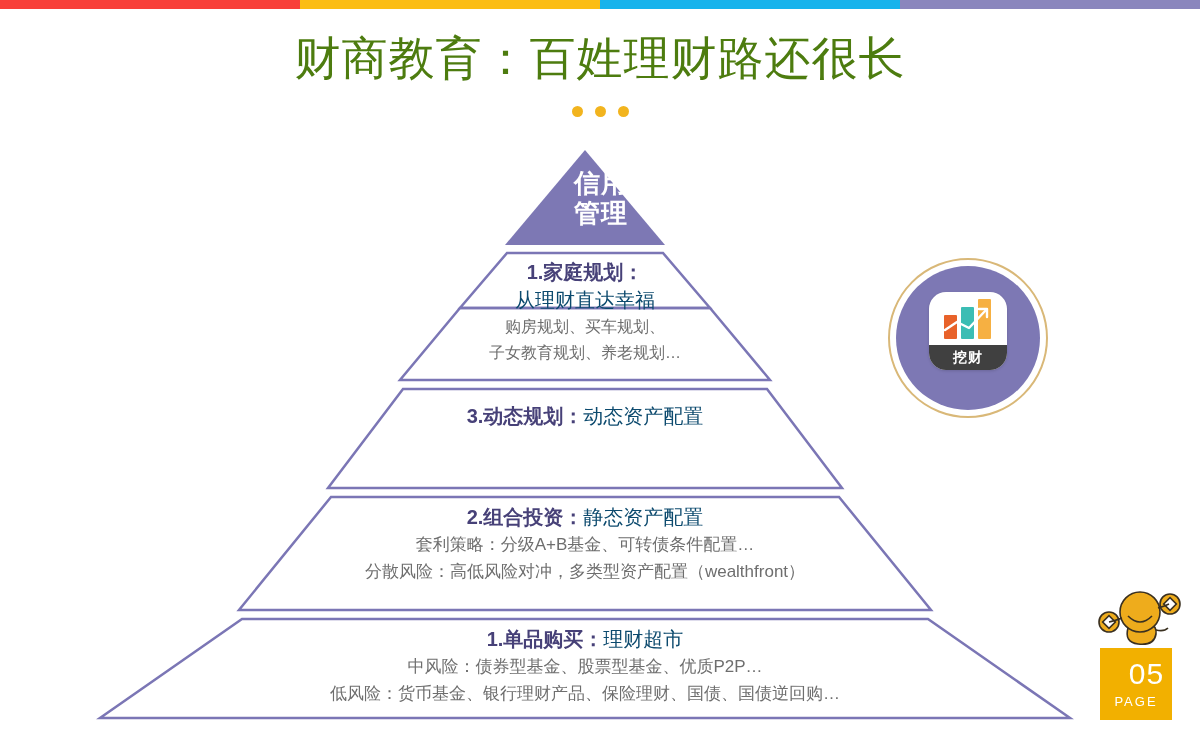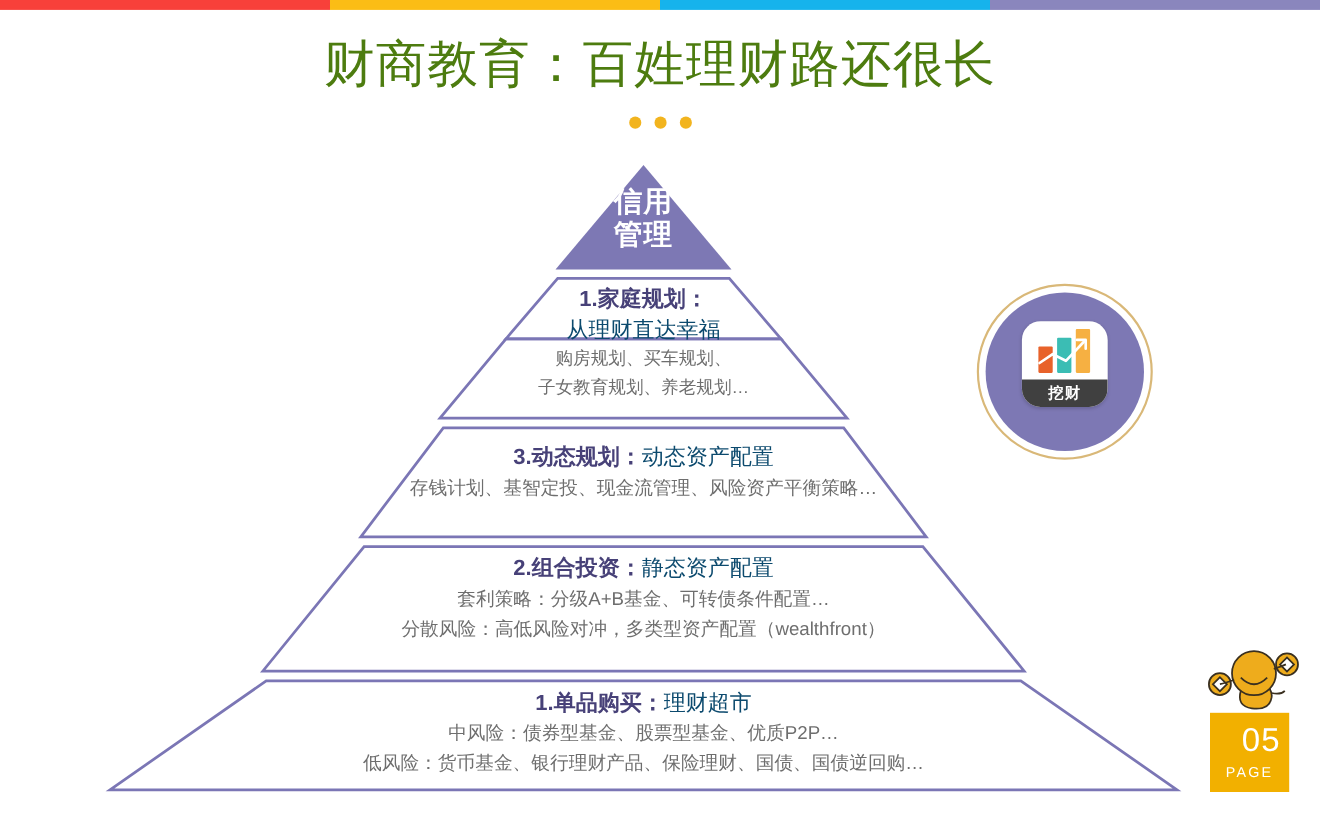--- a/index.html
+++ b/index.html
@@ -75,21 +75,21 @@
   .tier-text {
     position: absolute;
     width: 100%;
     text-align: center;
     pointer-events: none;
   }
 
   .apex-label {
     position: absolute;
     top: 28px;
-    left: 0;
+    left: 16px;
     width: 1030px;
     text-align: center;
     color: #ffffff;
     font-size: 26px;
     font-weight: bold;
     line-height: 30px;
     letter-spacing: 1px;
   }
 
   .tier-head {
@@ -251,21 +251,20 @@
       <span class="sub">从理财直达幸福</span>
     </div>
     <div class="tier-body small">购房规划、买车规划、</div>
     <div class="tier-body small">子女教育规划、养老规划…</div>
   </div>
 
   <div class="tier-text" id="tier3">
     <div class="tier-head">
       <span class="num">3.动态规划：</span><span class="sub">动态资产配置</span>
     </div>
-    <div class="tier-body">存钱计划、基智定投、现金流管理、风险资产平衡策略…</div>
   </div>
 
   <div class="tier-text" id="tier2">
     <div class="tier-head">
       <span class="num">2.组合投资：</span><span class="sub">静态资产配置</span>
     </div>
     <div class="tier-body">套利策略：分级A+B基金、可转债条件配置…</div>
     <div class="tier-body">分散风险：高低风险对冲，多类型资产配置（wealthfront）</div>
   </div>
 

